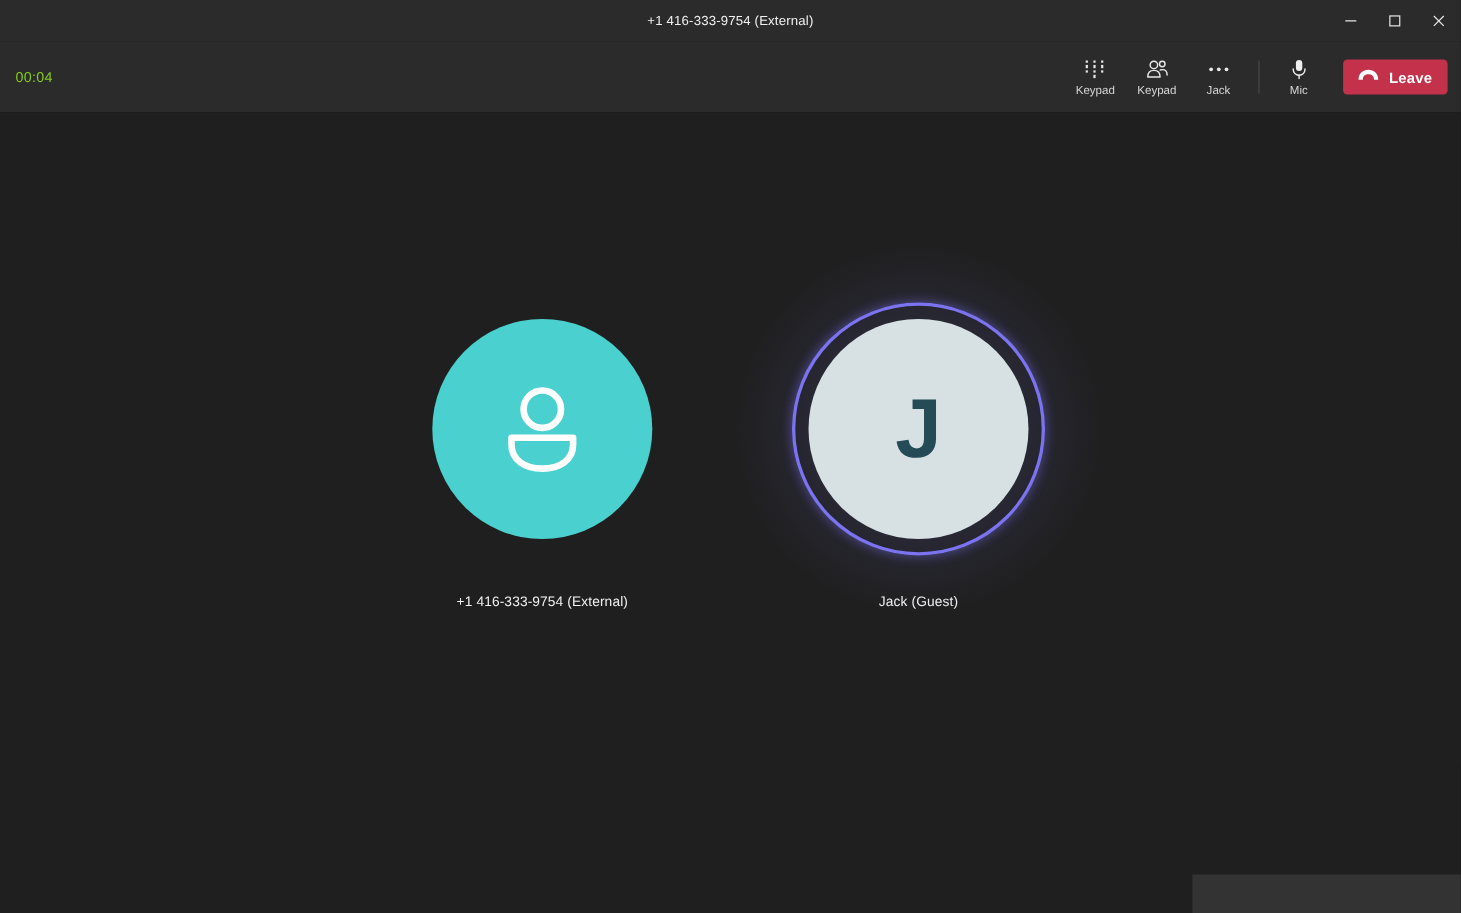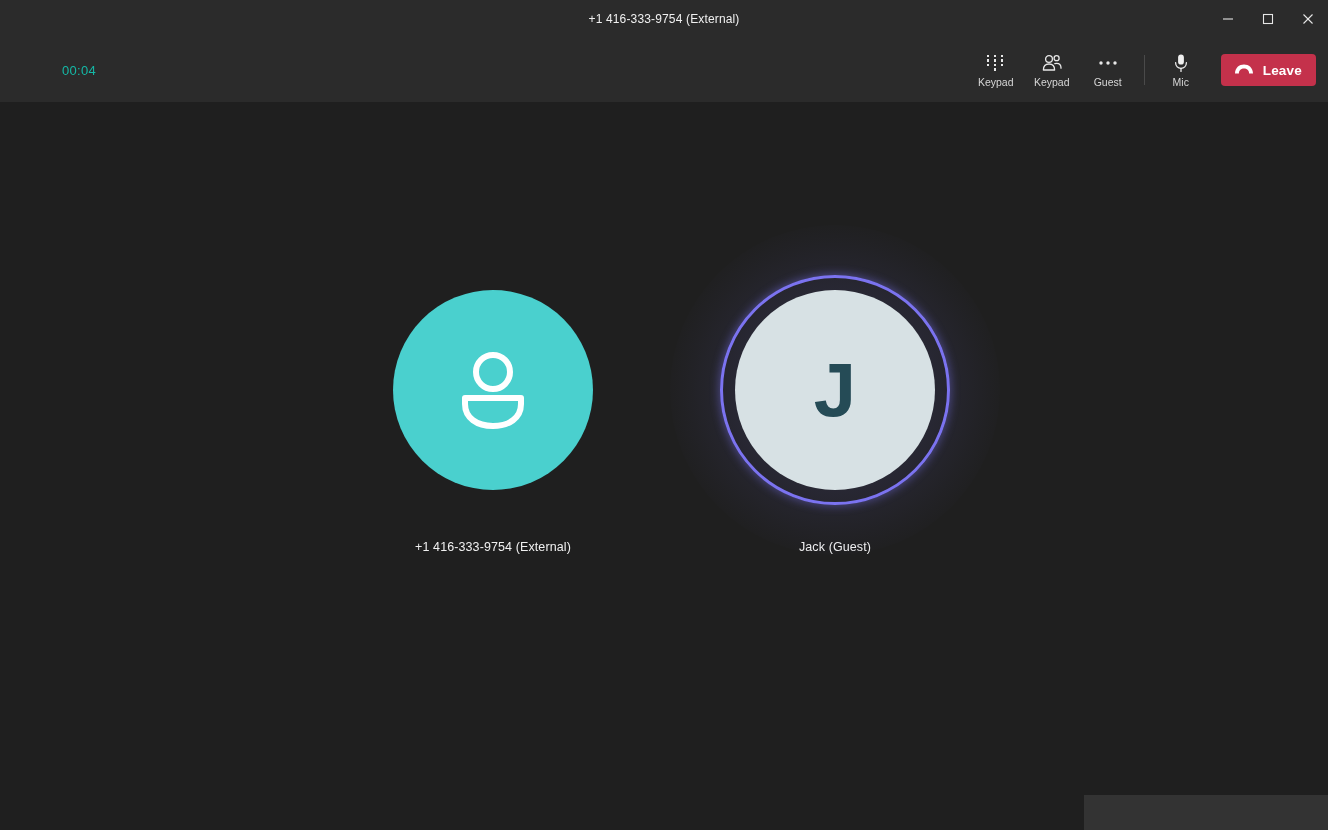--- a/index.html
+++ b/index.html
@@ -66,23 +66,22 @@
     border-bottom: 1px solid #161616;
     display: flex;
     align-items: center;
   }
   .timer {
     position: absolute;
     left: 14px;
     top: 50%;
     transform: translateY(-50%);
     font-size: 13px;
-    color: #14b8a6;
+    color: #84cc16;
     letter-spacing: 0.3px;
-    margin-left: 48px;
   }
   .toolbar-actions {
     position: absolute;
     right: 12px;
     top: 0;
     height: 64px;
     display: flex;
     align-items: center;
     gap: 0;
   }
@@ -307,21 +306,21 @@
       </div>
 
       <div class="tb-item">
         <span class="tb-icon">
           <svg width="20" height="6" viewBox="0 0 20 6">
             <circle cx="3" cy="3" r="1.7" fill="#e8e8e8"></circle>
             <circle cx="10" cy="3" r="1.7" fill="#e8e8e8"></circle>
             <circle cx="17" cy="3" r="1.7" fill="#e8e8e8"></circle>
           </svg>
         </span>
-        <span class="tb-label">Guest</span>
+        <span class="tb-label">Jack</span>
       </div>
 
       <div class="tb-divider"></div>
 
       <div class="tb-item">
         <span class="tb-icon">
           <svg width="18" height="20" viewBox="0 0 18 20">
             <rect x="6.1" y="1.6" width="5.8" height="10" rx="2.9" fill="#efefef"></rect>
             <path d="M3.6 9.6 C3.6 13.3 6.1 15.4 9 15.4 C11.9 15.4 14.4 13.3 14.4 9.6" fill="none" stroke="#efefef" stroke-width="1.3" stroke-linecap="round"></path>
             <line x1="9" y1="15.4" x2="9" y2="18.4" stroke="#efefef" stroke-width="1.3" stroke-linecap="round"></line>

